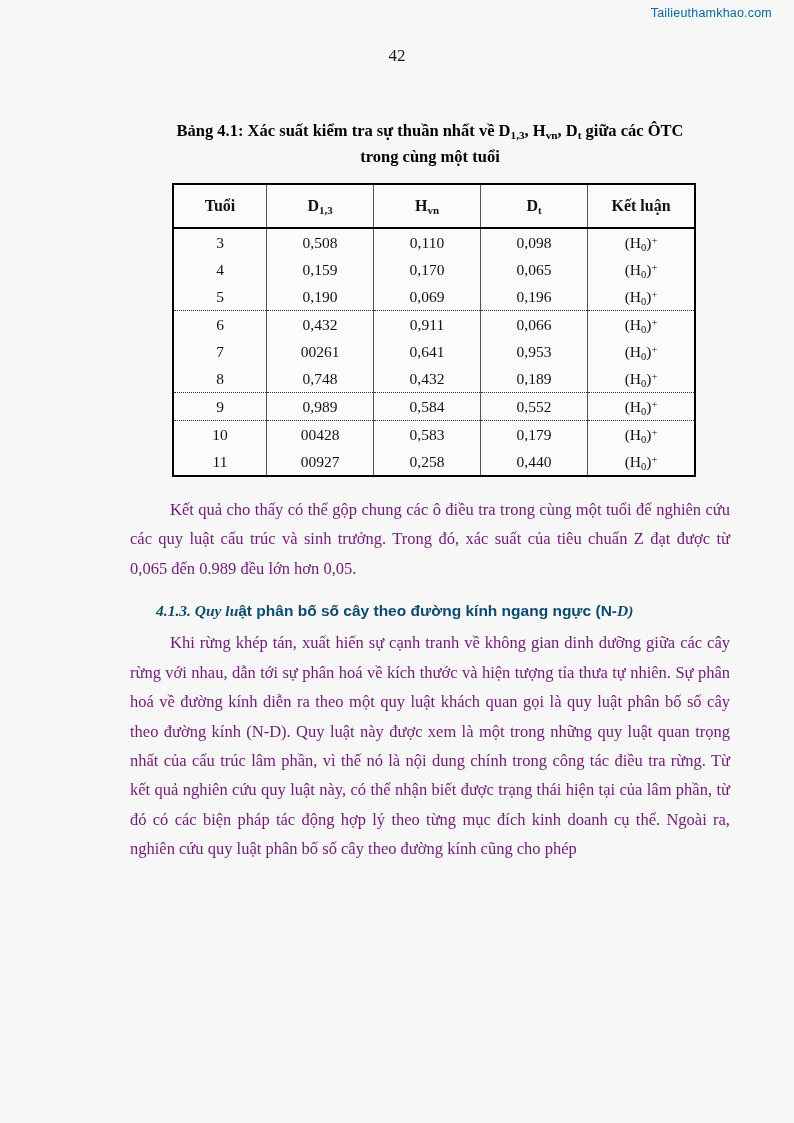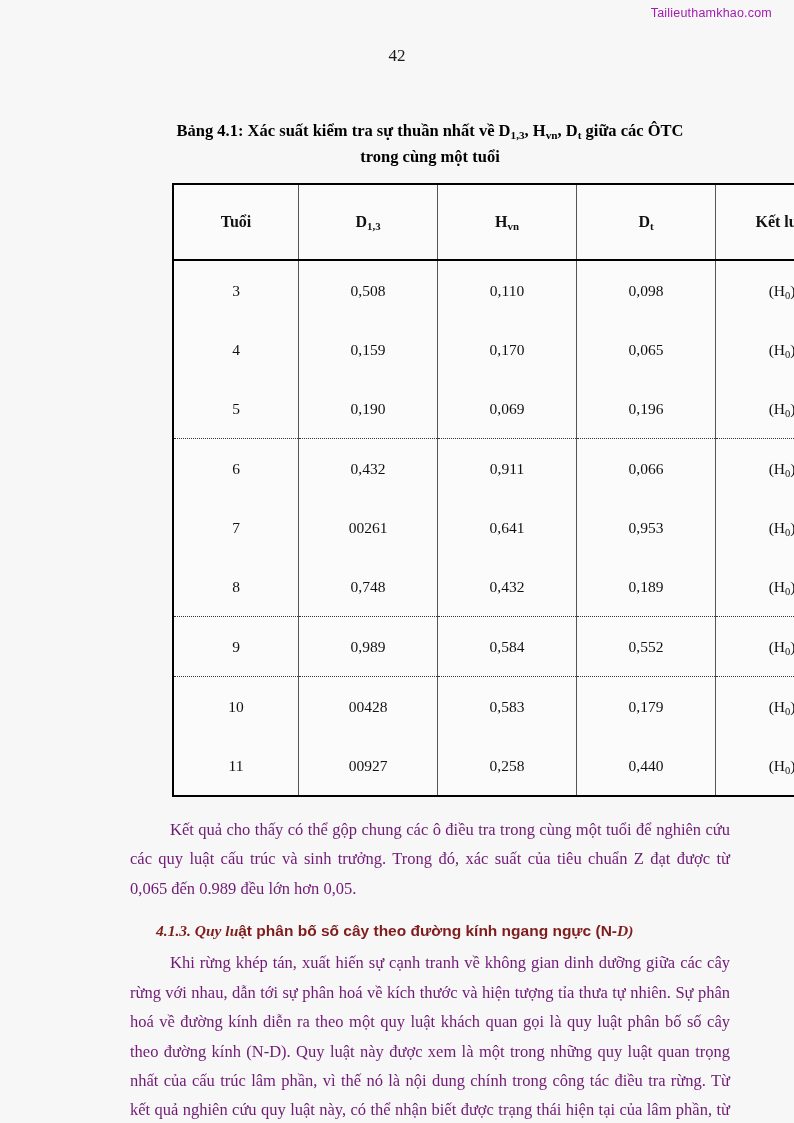--- a/index.html
+++ b/index.html
@@ -19,21 +19,21 @@
     box-sizing: border-box;
   }
 
   
   .watermark {
     position: absolute;
     top: 6px;
     right: 22px;
     font-family: "Liberation Sans", "DejaVu Sans", sans-serif;
     font-size: 12.5px;
-    color: #a21caf;
+    color: #0369a1;
     letter-spacing: 0.2px;
     white-space: nowrap;
   }
 
   
   .page-number {
     position: absolute;
     top: 46px;
     left: 0;
     width: 794px;
@@ -81,21 +81,21 @@
     background: #fbfbfb;
     table-layout: fixed;
   }
   table.data th,
   table.data td {
     text-align: center;
     font-size: 15.5px;
     color: #111;
     border-left: 1px solid #555;
     border-right: 1px solid #555;
-    padding: 16px;
+    padding: 0;
   }
   table.data th:first-child,
   table.data td:first-child { border-left: none; }
   table.data th:last-child,
   table.data td:last-child { border-right: none; }
 
   table.data thead th {
     font-weight: bold;
     font-size: 16px;
     height: 42px;
@@ -119,21 +119,21 @@
     text-indent: 40px;
   }
   p.after-table { margin-top: 18px; }
   p.last-para { margin-top: 6px; }
 
   
   h3.section-heading {
     font-family: "Liberation Sans", "DejaVu Sans", sans-serif;
     font-size: 15.5px;
     font-weight: bold;
-    color: #7f1d1d;
+    color: #0c4a6e;
     margin: 16px 0 4px 26px;
     line-height: 1.5;
   }
   h3.section-heading .ital {
     font-family: "Liberation Serif", "DejaVu Serif", serif;
     font-style: italic;
     font-weight: bold;
   }
   h3.section-heading .ital-d {
     font-family: "Liberation Serif", "DejaVu Serif", serif;

